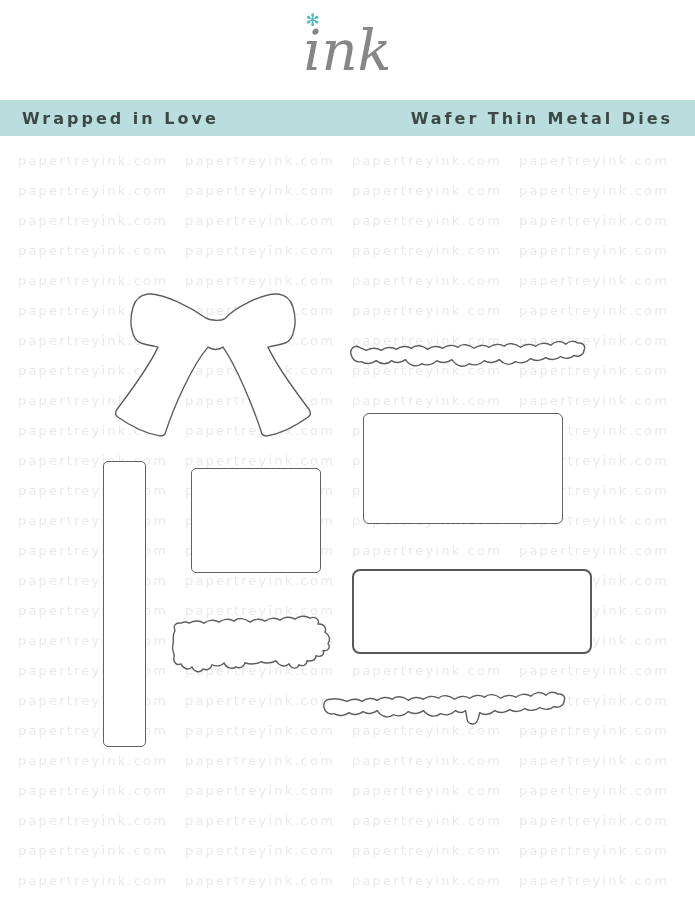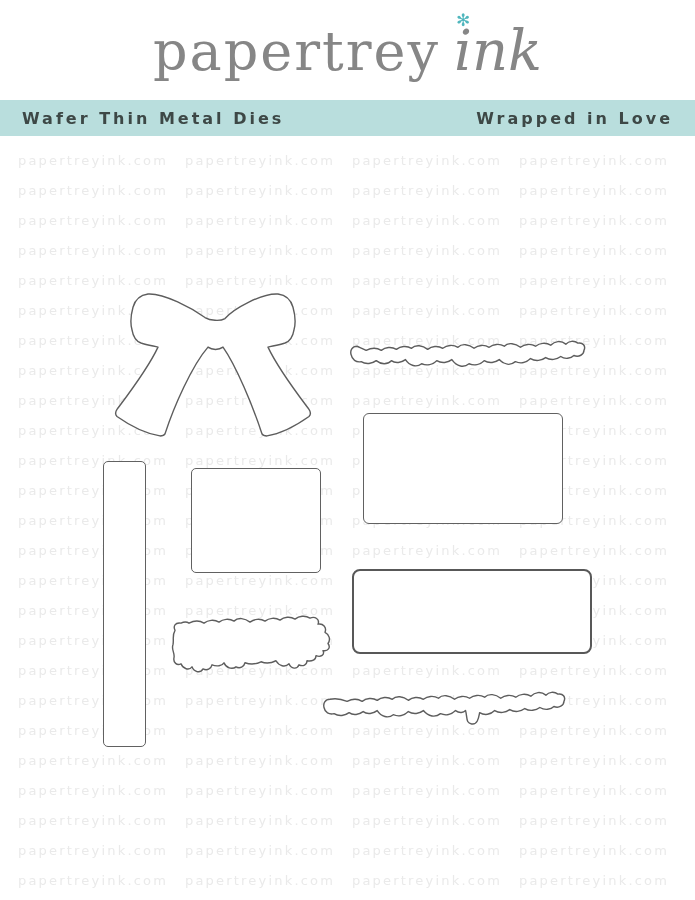--- a/index.html
+++ b/index.html
@@ -41,28 +41,27 @@
   .border-top   { left:349px; top:202px; width:238px; height:35px; }
   .torn-banner  { left:169px; top:477px; width:163px; height:64px; }
   .border-bottom{ left:322px; top:553px; width:251px; height:37px; }
   .die path { fill:#ffffff; stroke:#5d5d5d; stroke-width:1.4; stroke-linejoin:round; }
 </style>
 </head>
 <body>
 
 <div class="header">
   <div class="logo">
-    <span class="logo-main">papertrey</span>
     <span class="logo-accent"><span class="logo-flower">✻</span><span>ink</span></span>
   </div>
 </div>
 
 <div class="banner">
+  <span>Wrapped in Love</span>
   <span>Wafer Thin Metal Dies</span>
-  <span>Wrapped in Love</span>
 </div>
 
 <div class="artboard">
   <div class="wm-layer">
       <div class="wm-row" style="top: 14px; left: 18px;"><span style="width: 167px; color: rgb(234, 234, 234);">papertreyink.com</span><span style="width: 167px; color: rgb(234, 234, 234);">papertreyink.com</span><span style="width: 167px; color: rgb(234, 234, 234);">papertreyink.com</span><span style="width: 167px; color: rgb(234, 234, 234);">papertreyink.com</span></div>
       <div class="wm-row" style="top: 44px; left: 18px;"><span style="width: 167px; color: rgb(234, 234, 234);">papertreyink.com</span><span style="width: 167px; color: rgb(234, 234, 234);">papertreyink.com</span><span style="width: 167px; color: rgb(234, 234, 234);">papertreyink.com</span><span style="width: 167px; color: rgb(234, 234, 234);">papertreyink.com</span></div>
       <div class="wm-row" style="top: 74px; left: 18px;"><span style="width: 167px; color: rgb(234, 234, 234);">papertreyink.com</span><span style="width: 167px; color: rgb(234, 234, 234);">papertreyink.com</span><span style="width: 167px; color: rgb(234, 234, 234);">papertreyink.com</span><span style="width: 167px; color: rgb(234, 234, 234);">papertreyink.com</span></div>
       <div class="wm-row" style="top: 104px; left: 18px;"><span style="width: 167px; color: rgb(234, 234, 234);">papertreyink.com</span><span style="width: 167px; color: rgb(234, 234, 234);">papertreyink.com</span><span style="width: 167px; color: rgb(234, 234, 234);">papertreyink.com</span><span style="width: 167px; color: rgb(234, 234, 234);">papertreyink.com</span></div>
       <div class="wm-row" style="top: 134px; left: 18px;"><span style="width: 167px; color: rgb(234, 234, 234);">papertreyink.com</span><span style="width: 167px; color: rgb(234, 234, 234);">papertreyink.com</span><span style="width: 167px; color: rgb(234, 234, 234);">papertreyink.com</span><span style="width: 167px; color: rgb(234, 234, 234);">papertreyink.com</span></div>
       <div class="wm-row" style="top: 164px; left: 18px;"><span style="width: 167px; color: rgb(234, 234, 234);">papertreyink.com</span><span style="width: 167px; color: rgb(234, 234, 234);">papertreyink.com</span><span style="width: 167px; color: rgb(234, 234, 234);">papertreyink.com</span><span style="width: 167px; color: rgb(234, 234, 234);">papertreyink.com</span></div>

